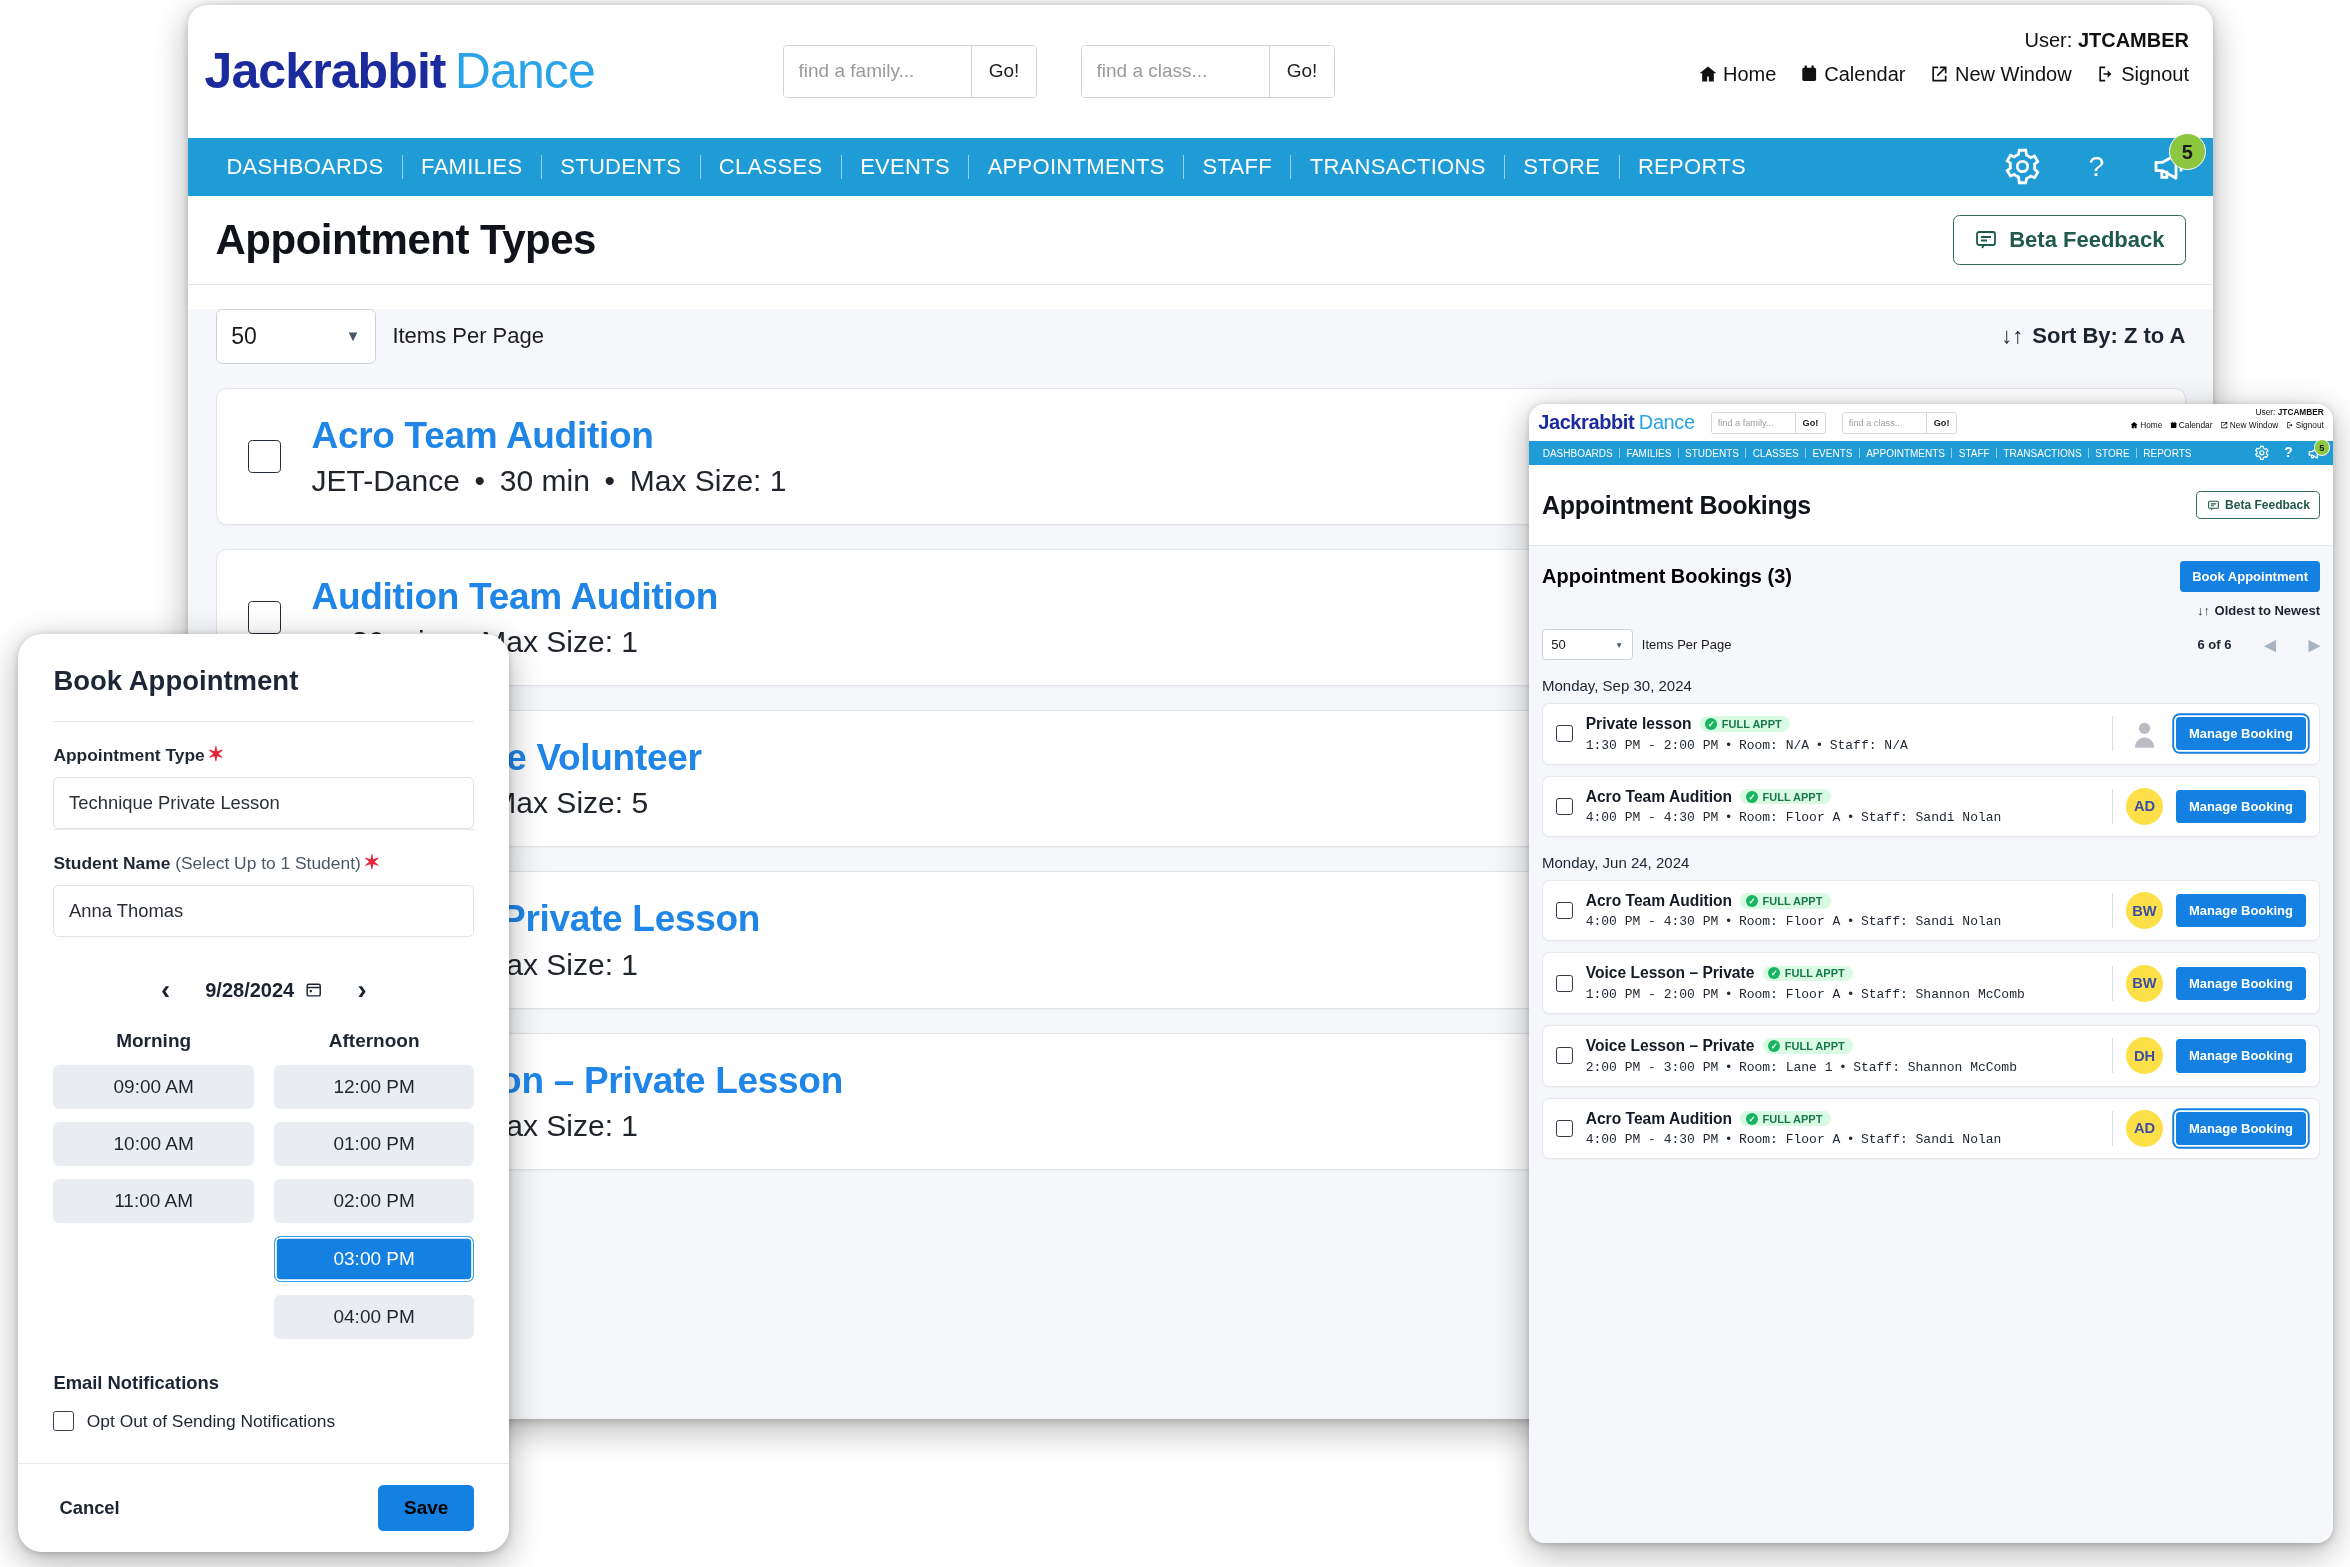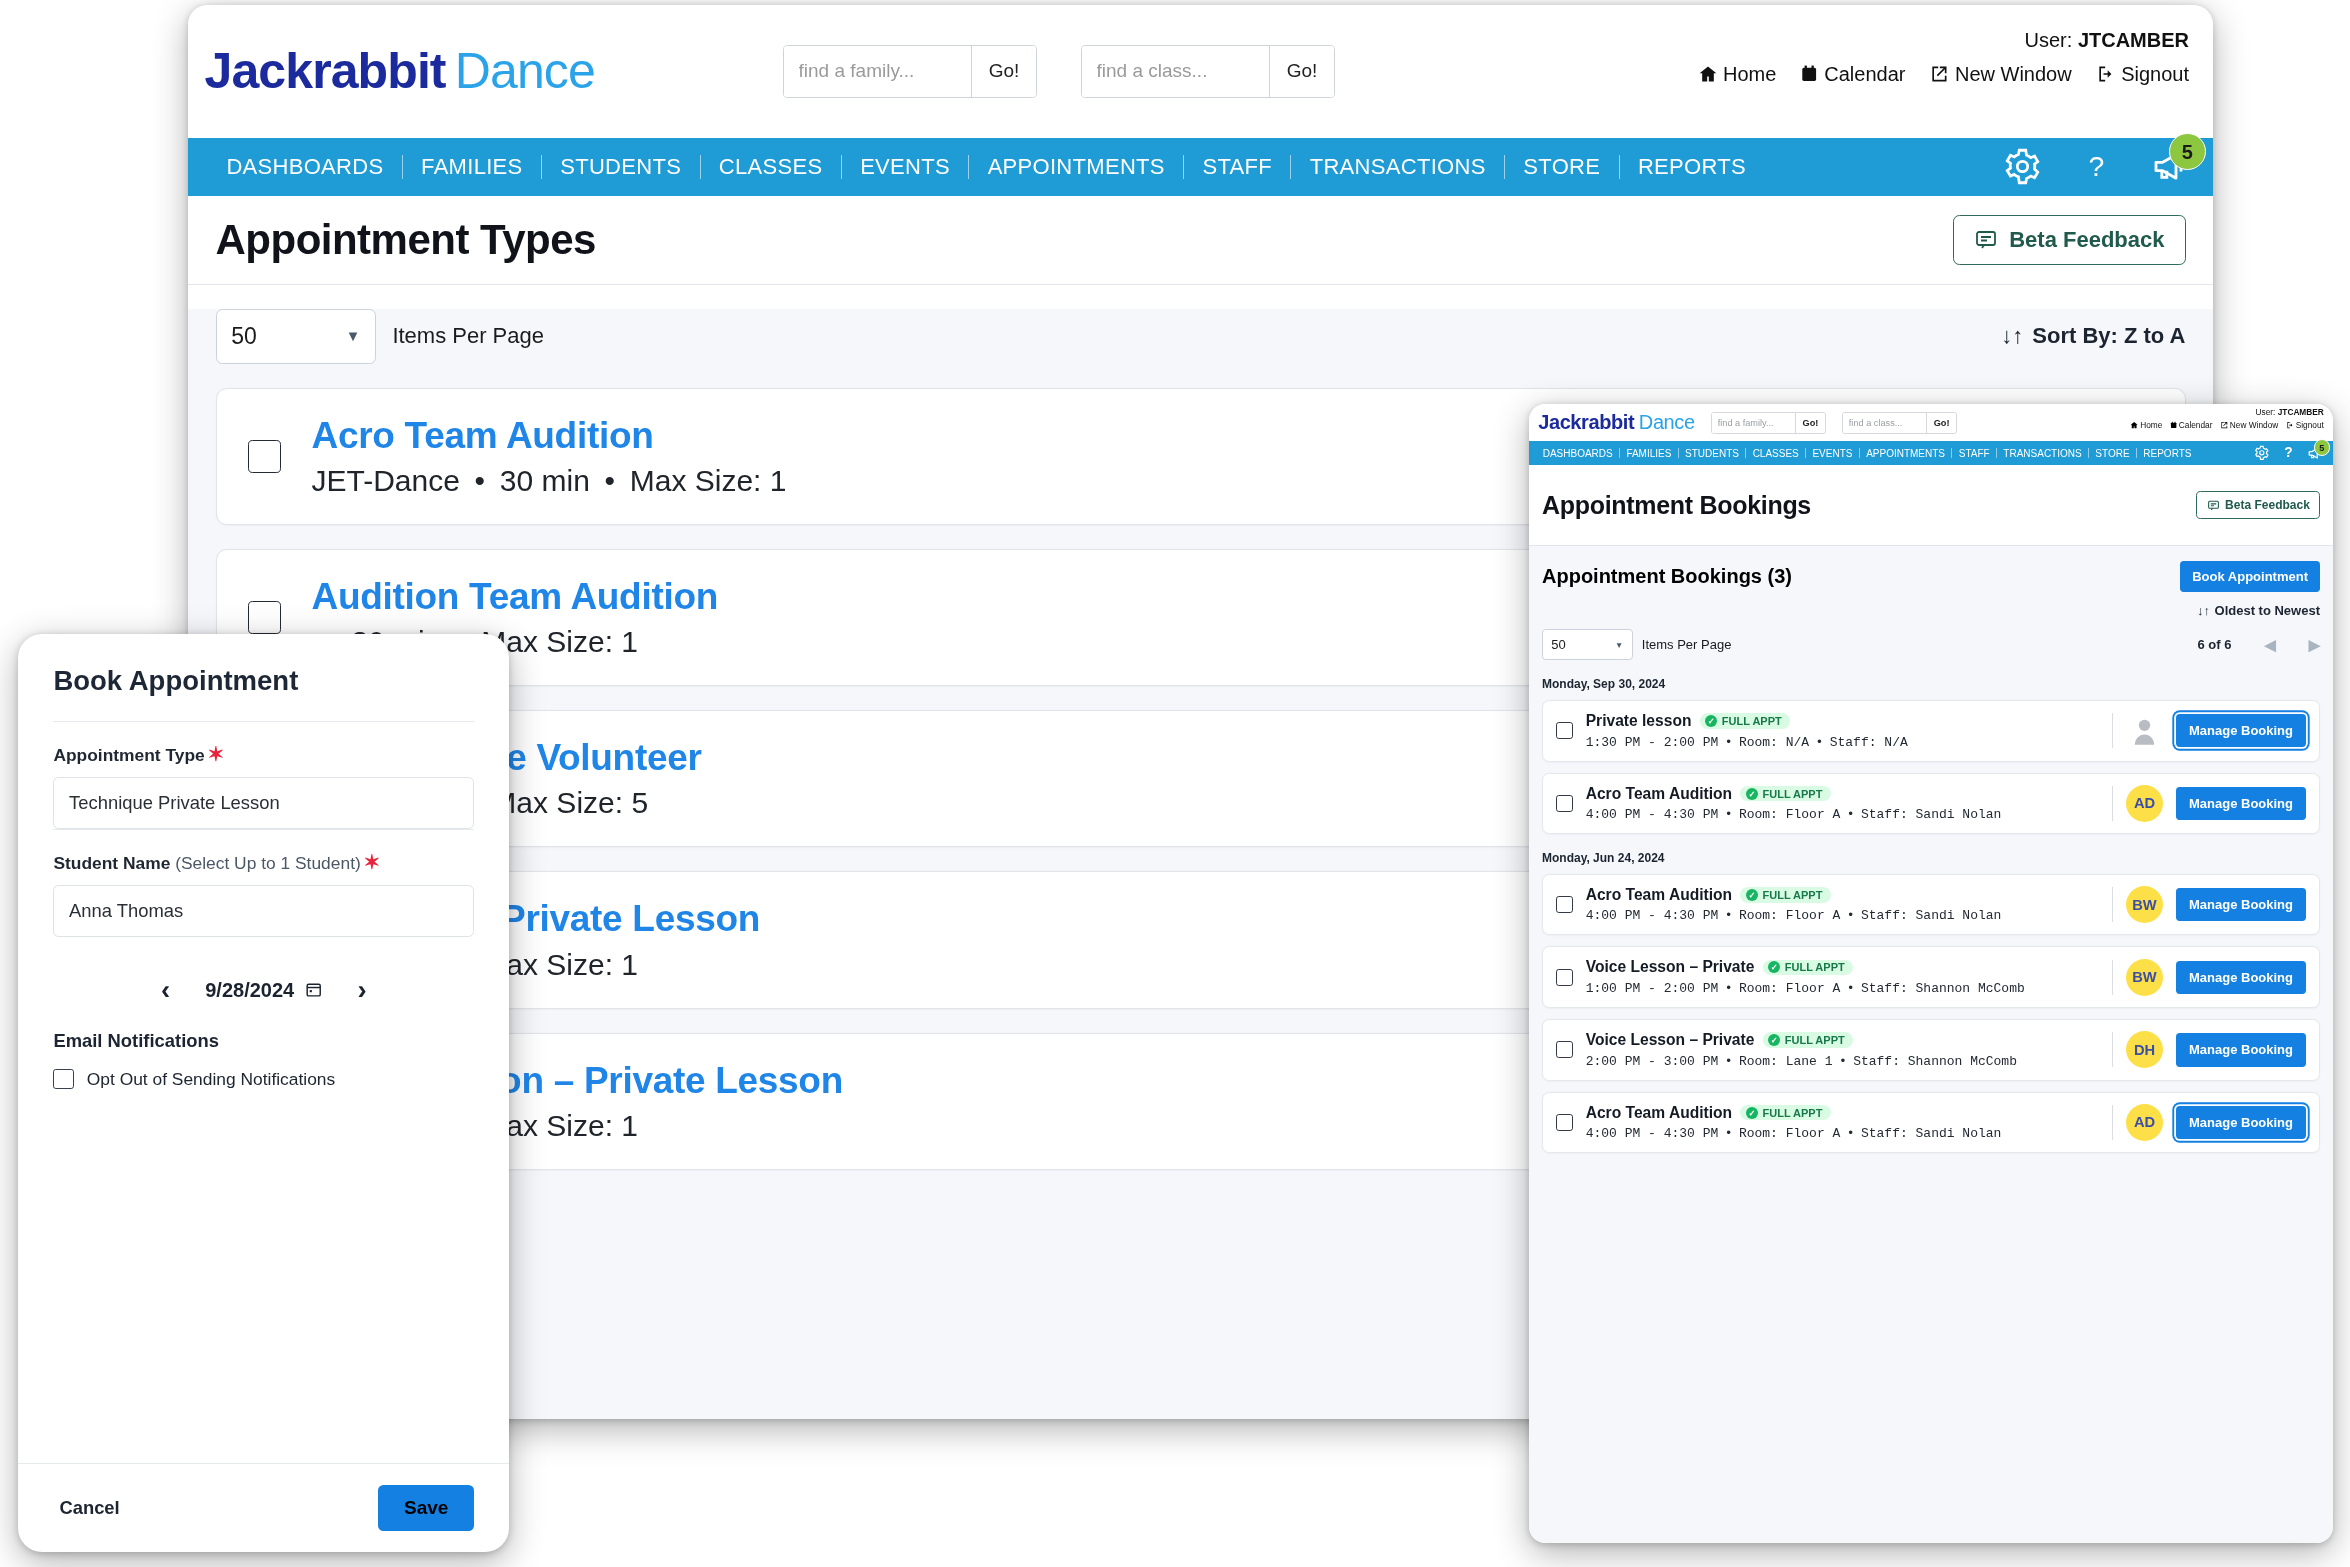--- a/index.html
+++ b/index.html
@@ -214,21 +214,21 @@
   .sw-listtitle{font-size:20px;font-weight:700;color:#000000;}
   .sw-bookbtn{background:#1380e2;color:#fff;border:0;border-radius:3.7px;font-size:13px;font-weight:700;padding:8.3px 12px;cursor:pointer;font-family:"Liberation Sans",sans-serif;}
   .sw-sort{text-align:right;font-size:13px;font-weight:700;color:#1b2430;margin-top:11px;display:flex;gap:4.6px;justify-content:flex-end;align-items:center;cursor:pointer;}
   .sw-subbar{display:flex;align-items:center;justify-content:space-between;margin-top:11px;}
   .sw-select{width:72px;height:29px;border:0.9px solid #ccd2d9;border-radius:3.7px;background:#fff;display:flex;align-items:center;justify-content:space-between;padding:0 8.3px;font-size:13px;color:#1b1b1b;cursor:pointer;}
   .sw-select .caret{font-size:8.3px;color:#4a5a6a;}
   .sw-perlabel{font-size:13px;color:#1b1b1b;margin-left:9.2px;}
   .sw-pager{display:flex;align-items:center;gap:33px;font-size:13px;font-weight:700;color:#1b2430;}
   .sw-pager .pgarrow{color:#a8b4c0;font-size:14.7px;cursor:pointer;}
 
-  .daygroup-title{font-size:12px;font-weight:700;color:#1b2430;margin:16.5px 0 9.2px 0;}
+  .daygroup-title{font-size:15px;font-weight:400;color:#1b2430;margin:16.5px 0 9.2px 0;}
   .bk-card{
     background:#fff;border:0.9px solid #e4e8ec;border-radius:7.3px;
     display:flex;align-items:center;padding:11px 13px;margin-bottom:11px;gap:13px;
     box-shadow:0 0.9px 1.8px rgba(0,0,0,.04);
   }
   .bk-chk{width:14.7px;height:14.7px;border:1.4px solid #333b46;border-radius:2.8px;background:#fff;flex:0 0 auto;cursor:pointer;}
   .bk-main{flex:1;min-width:0;}
   .bk-line1{display:flex;align-items:center;gap:8.3px;}
   .bk-name{font-size:15.6px;font-weight:700;color:#141b25;white-space:nowrap;}
   .pill{
@@ -460,20 +460,38 @@
         <span>9/28/2024</span>
         <svg width="17.4" height="17.4" viewBox="0 0 24 24" fill="none" stroke="#1b2330" stroke-width="2">
             <rect x="3" y="4.5" width="18" height="16" rx="2"></rect>
             <path d="M3 9h18"></path>
             <rect x="6.5" y="12.5" width="3" height="3" fill="#1b2330" stroke="none"></rect>
           </svg>
       </div>
       <div class="arrow">›</div>
     </div>
 
+    <div class="slots">
+      <div class="slotcol">
+        <h4>Morning</h4>
+        <div class="slot">09:00 AM</div>
+        <div class="slot">10:00 AM</div>
+        <div class="slot">11:00 AM</div>
+        <div class="slot ghost"></div>
+        <div class="slot ghost"></div>
+      </div>
+      <div class="slotcol">
+        <h4>Afternoon</h4>
+        <div class="slot">12:00 PM</div>
+        <div class="slot">01:00 PM</div>
+        <div class="slot">02:00 PM</div>
+        <div class="slot sel">03:00 PM</div>
+        <div class="slot">04:00 PM</div>
+      </div>
+    </div>
 
     <div class="bm-notif-title">Email Notifications</div>
     <div class="bm-optout">
       <div class="cb"></div>
       <span>Opt Out of Sending Notifications</span>
     </div>
   </div>
 
   <div class="bm-foot">
     <button class="link-btn">Cancel</button>

